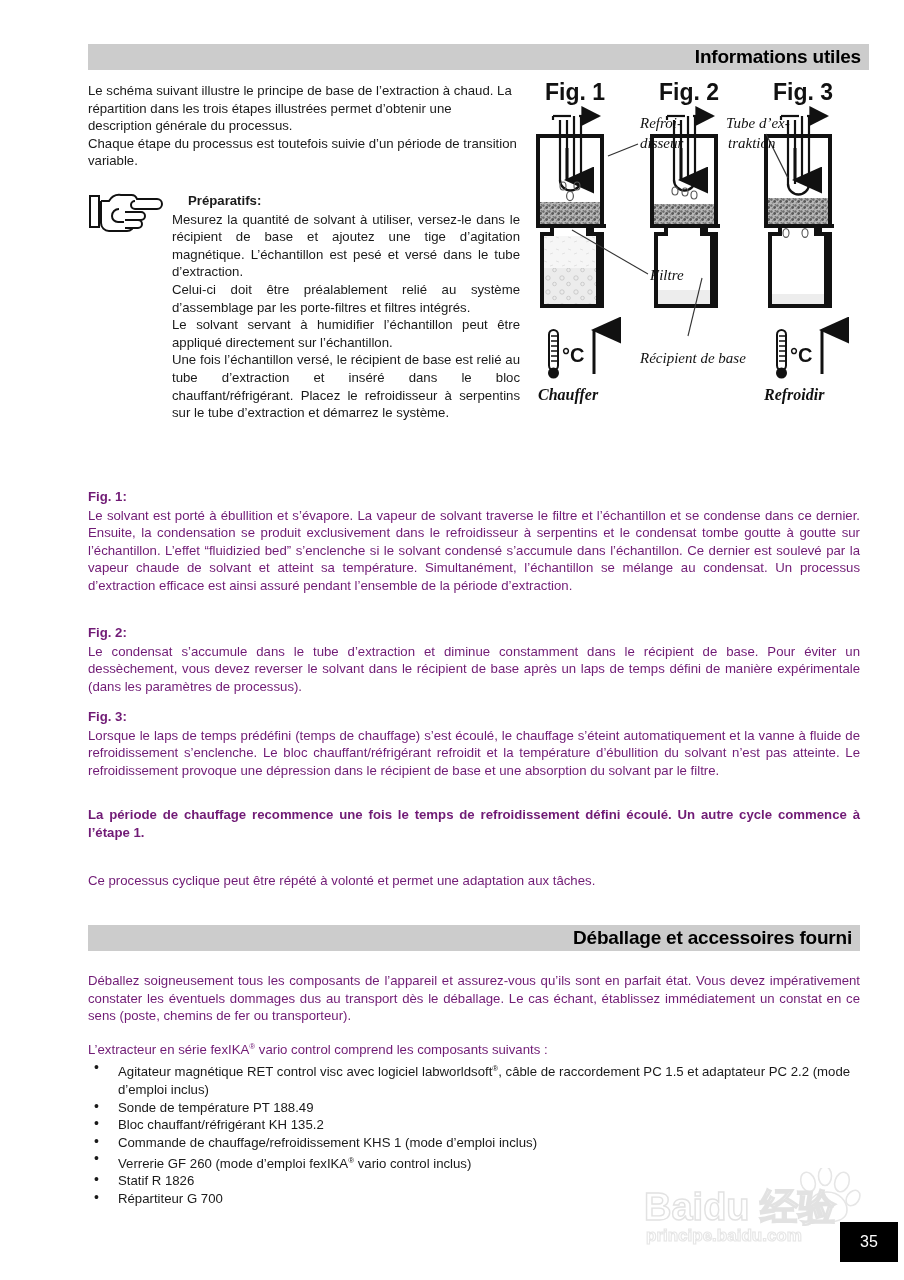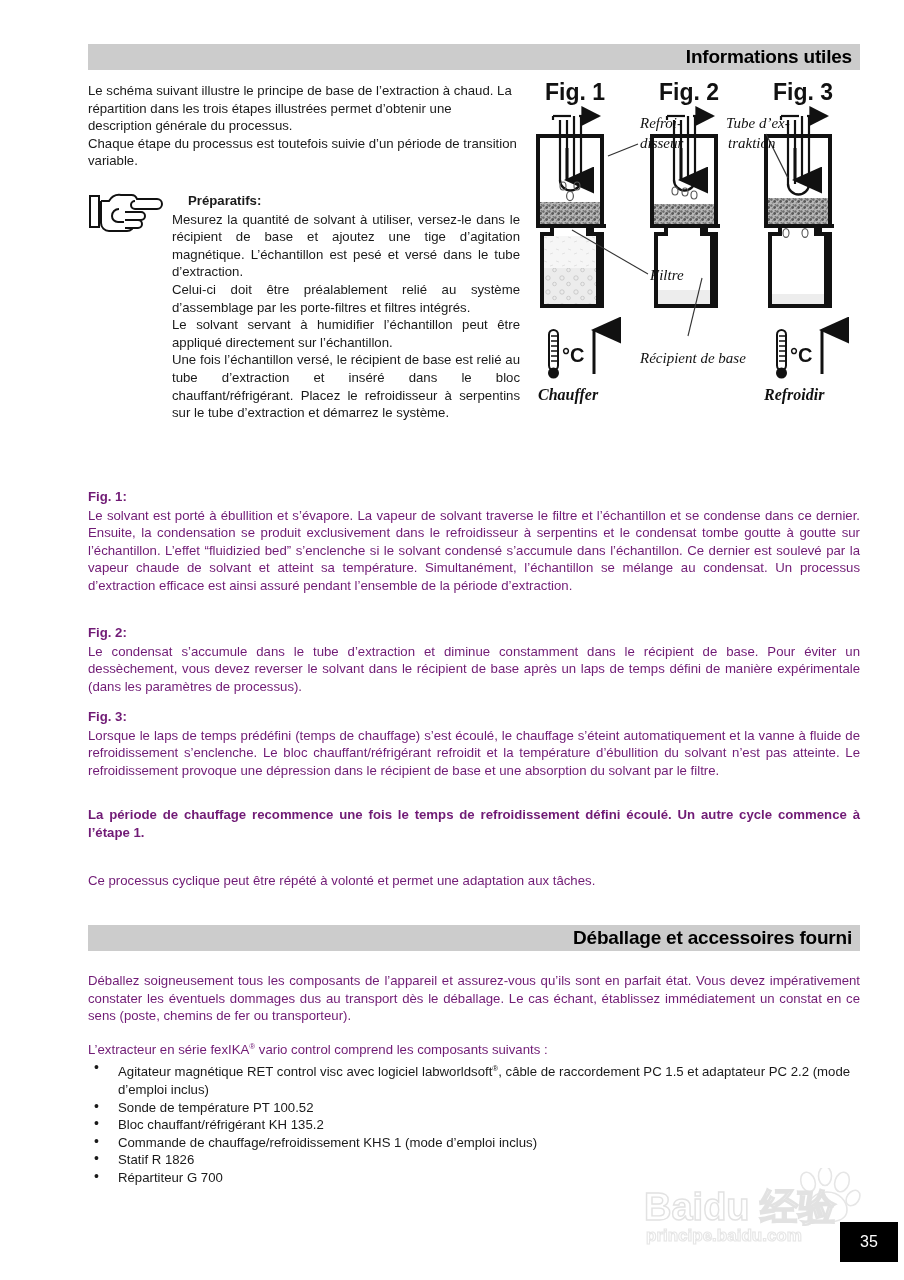--- a/index.html
+++ b/index.html
@@ -34,21 +34,21 @@
     position: absolute;
     right: 8px;
     top: 50%;
     transform: translateY(-50%);
     font-size: 19px;
     font-weight: bold;
     letter-spacing: -0.2px;
     white-space: nowrap;
     color: #000;
   }
-  #bar-informations { top: 44px; }
+  #bar-informations { top: 44px; padding-left: 9px; }
   #bar-deballage   { top: 925px; }
 
   
   .txt {
     position: absolute;
     font-size: 13.2px;
     line-height: 17.6px;
     color: #1a1a1a;
   }
   .txt p { margin: 0; }
@@ -389,23 +389,24 @@
   </div>
 
   <div class="fullpara" id="deb-intro">Déballez soigneusement tous les composants de l’appareil et assurez-vous qu’ils sont en parfait état. Vous devez impérativement constater les éventuels dommages dus au transport dès le déballage. Le cas échant, établissez immédiatement un constat en ce sens (poste, chemins de fer ou transporteur).</div>
 
   <div class="fullpara" id="deb-lead">
     <span>L’extracteur en série fexIKA<sup class="reg">®</sup> vario control comprend les composants suivants :</span>
   </div>
 
   <ul id="deb-list">
     <li><span>Agitateur magnétique RET control visc avec logiciel labworldsoft<sup class="reg">®</sup>, câble de raccordement PC 1.5 et adaptateur PC 2.2 (mode d’emploi inclus)</span></li>
-    <li><span>Sonde de température PT 100.52</span></li>
+    <li><span>Sonde de température PT 188.49</span></li>
     <li><span>Bloc chauffant/réfrigérant KH 135.2</span></li>
     <li><span>Commande de chauffage/refroidissement KHS 1 (mode d’emploi inclus)</span></li>
+    <li><span>Verrerie GF 260 (mode d’emploi fexIKA<sup class="reg">®</sup> vario control inclus)</span></li>
     <li><span>Statif R 1826</span></li>
     <li><span>Répartiteur G 700</span></li>
   </ul>
 
   <div id="watermark">
     <svg class="wm-paw" viewBox="0 0 70 58" xmlns="http://www.w3.org/2000/svg">
       <g fill="none" stroke="#e6e6e6" stroke-width="1.6">
         <ellipse cx="14" cy="14" rx="7" ry="10" transform="rotate(-18 14 14)"></ellipse>
         <ellipse cx="31" cy="8" rx="6.5" ry="9.5"></ellipse>
         <ellipse cx="48" cy="14" rx="7" ry="10" transform="rotate(18 48 14)"></ellipse>

